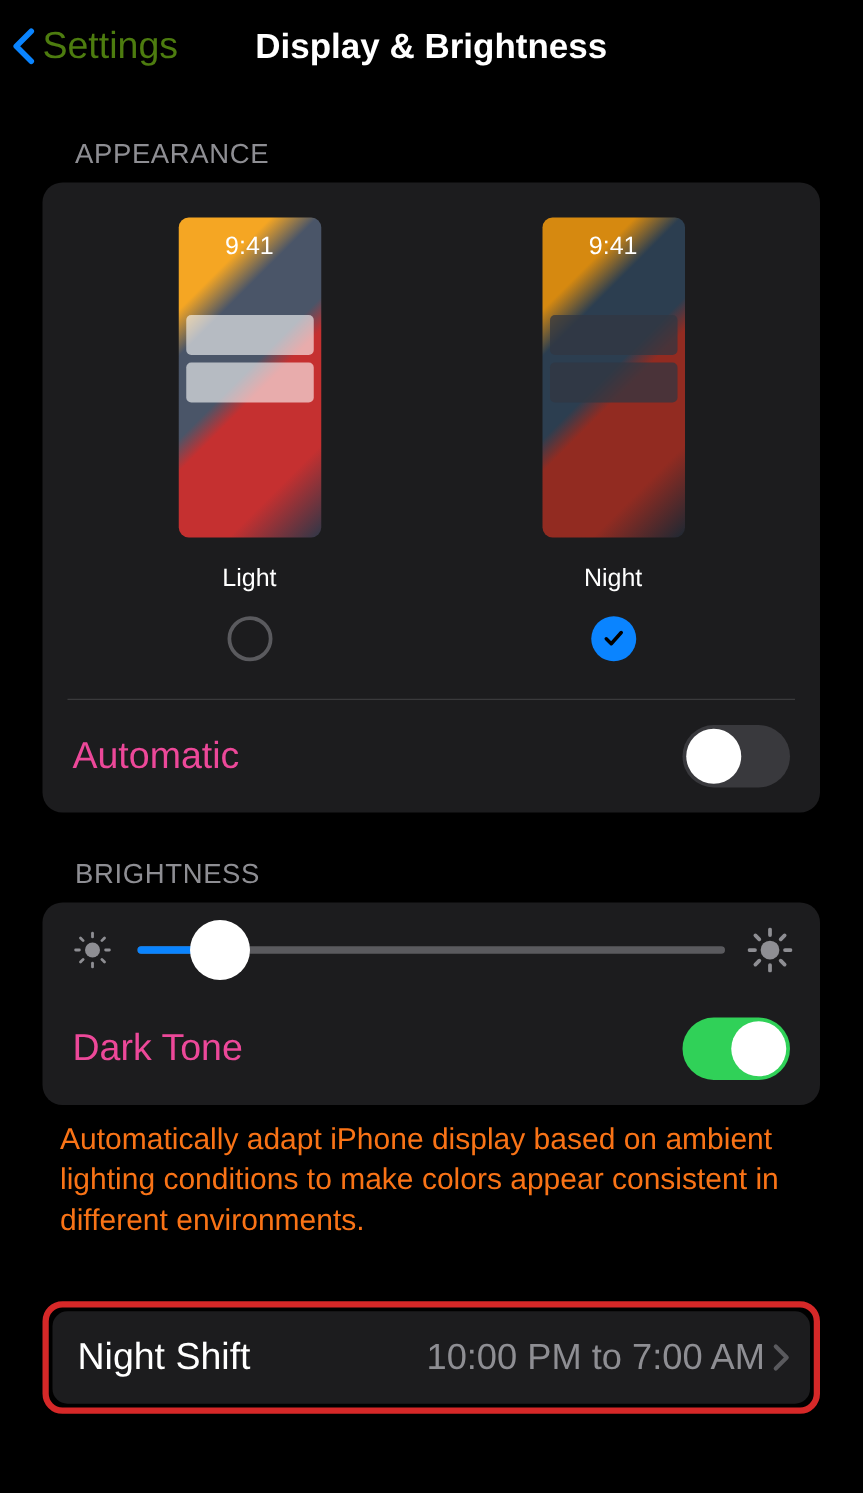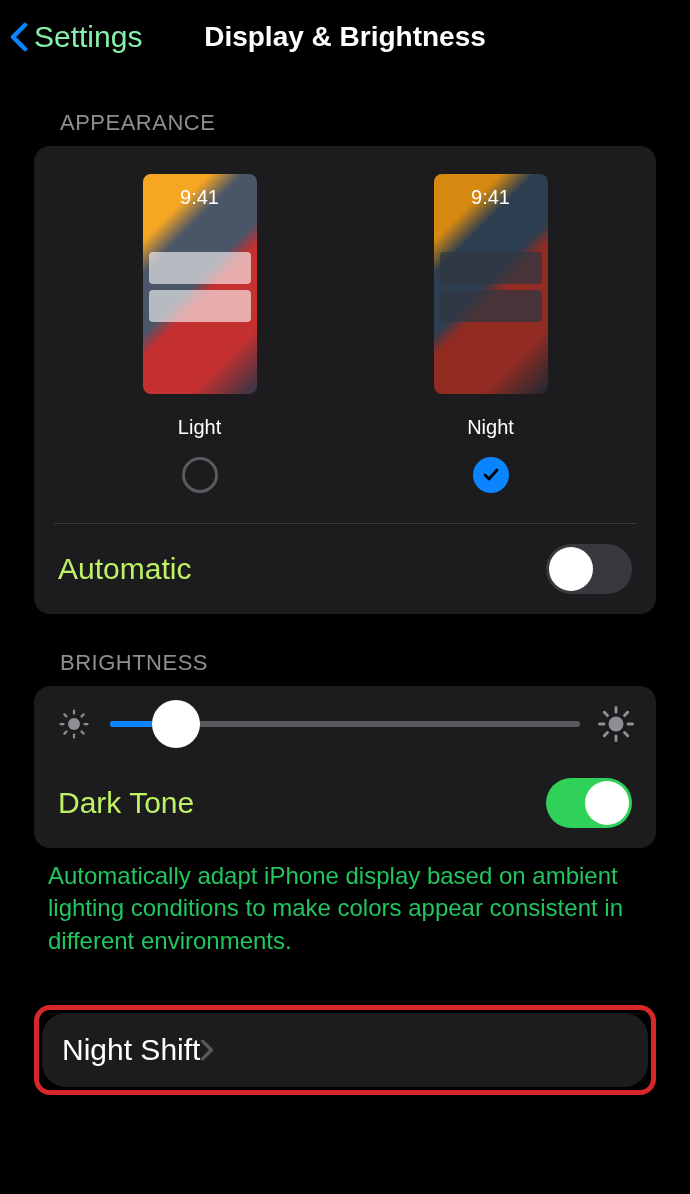--- a/index.html
+++ b/index.html
@@ -18,21 +18,21 @@
     }
     .header {
       display: flex;
       align-items: center;
       padding: 20px 16px 20px 10px;
       position: relative;
     }
     .back-btn {
       display: flex;
       align-items: center;
-      color: #86efac;
+      color: #4d7c0f;
       font-size: 30px;
       cursor: pointer;
     }
     .back-chevron {
       width: 18px;
       height: 30px;
       margin-right: 6px;
     }
     .header-title {
       position: absolute;
@@ -59,21 +59,21 @@
       padding: 28px 20px 20px;
     }
     .appearance-option {
       display: flex;
       flex-direction: column;
       align-items: center;
       cursor: pointer;
     }
     .preview {
       width: 114px;
-      height: 220px;
+      height: 256px;
       border-radius: 8px;
       position: relative;
       overflow: hidden;
     }
     .preview-light {
       background: linear-gradient(135deg, #f5a623 0%, #f5a623 20%, #4a5568 30%, #4a5568 48%, #c53030 55%, #c53030 80%, #2d3748 100%);
     }
     .preview-dark {
       background: linear-gradient(135deg, #d68910 0%, #d68910 20%, #2c3e50 30%, #2c3e50 48%, #922b21 55%, #922b21 80%, #1c2833 100%);
     }
@@ -127,21 +127,21 @@
       margin: 10px 20px 0;
     }
     .row {
       display: flex;
       align-items: center;
       justify-content: space-between;
       padding: 20px 24px;
     }
     .row-label {
       font-size: 30px;
-      color: #bef264;
+      color: #ec4899;
     }
     .toggle {
       width: 86px;
       height: 50px;
       border-radius: 25px;
       position: relative;
       cursor: pointer;
     }
     .toggle-off { background: #39393d; }
     .toggle-on { background: #30d158; }
@@ -186,34 +186,34 @@
       position: absolute;
       left: 14%;
       top: 50%;
       transform: translate(-50%, -50%);
       width: 48px;
       height: 48px;
       background: #fff;
       border-radius: 50%;
     }
     .footer-text {
-      color: #22c55e;
+      color: #f97316;
       font-size: 24px;
       line-height: 1.35;
       padding: 12px 48px 0;
     }
     .highlight-card {
       margin: 48px 34px 0;
       border: 5px solid #d62828;
       border-radius: 16px;
       padding: 3px;
     }
     .night-row {
       background: #1c1c1e;
-      border-radius: 24px;
+      border-radius: 12px;
       display: flex;
       align-items: center;
       padding: 20px 16px 20px 20px;
     }
     .night-label {
       font-size: 30px;
       color: #fff;
       flex-shrink: 0;
     }
     .night-value {
@@ -317,17 +317,18 @@
       <div class="toggle-knob"></div>
     </div>
   </div>
 </div>
 
 <div class="footer-text">Automatically adapt iPhone display based on ambient lighting conditions to make colors appear consistent in different environments.</div>
 
 <div class="highlight-card">
   <div class="night-row">
     <div class="night-label">Night Shift</div>
+    <div class="night-value">10:00 PM to 7:00 AM</div>
     <svg class="chevron-right" viewBox="0 0 12 20" fill="none">
       <path d="M2 2 L10 10 L2 18" stroke="#5a5a5e" stroke-width="3" stroke-linecap="round" stroke-linejoin="round"></path>
     </svg>
   </div>
 </div>
 
 </body></html>

